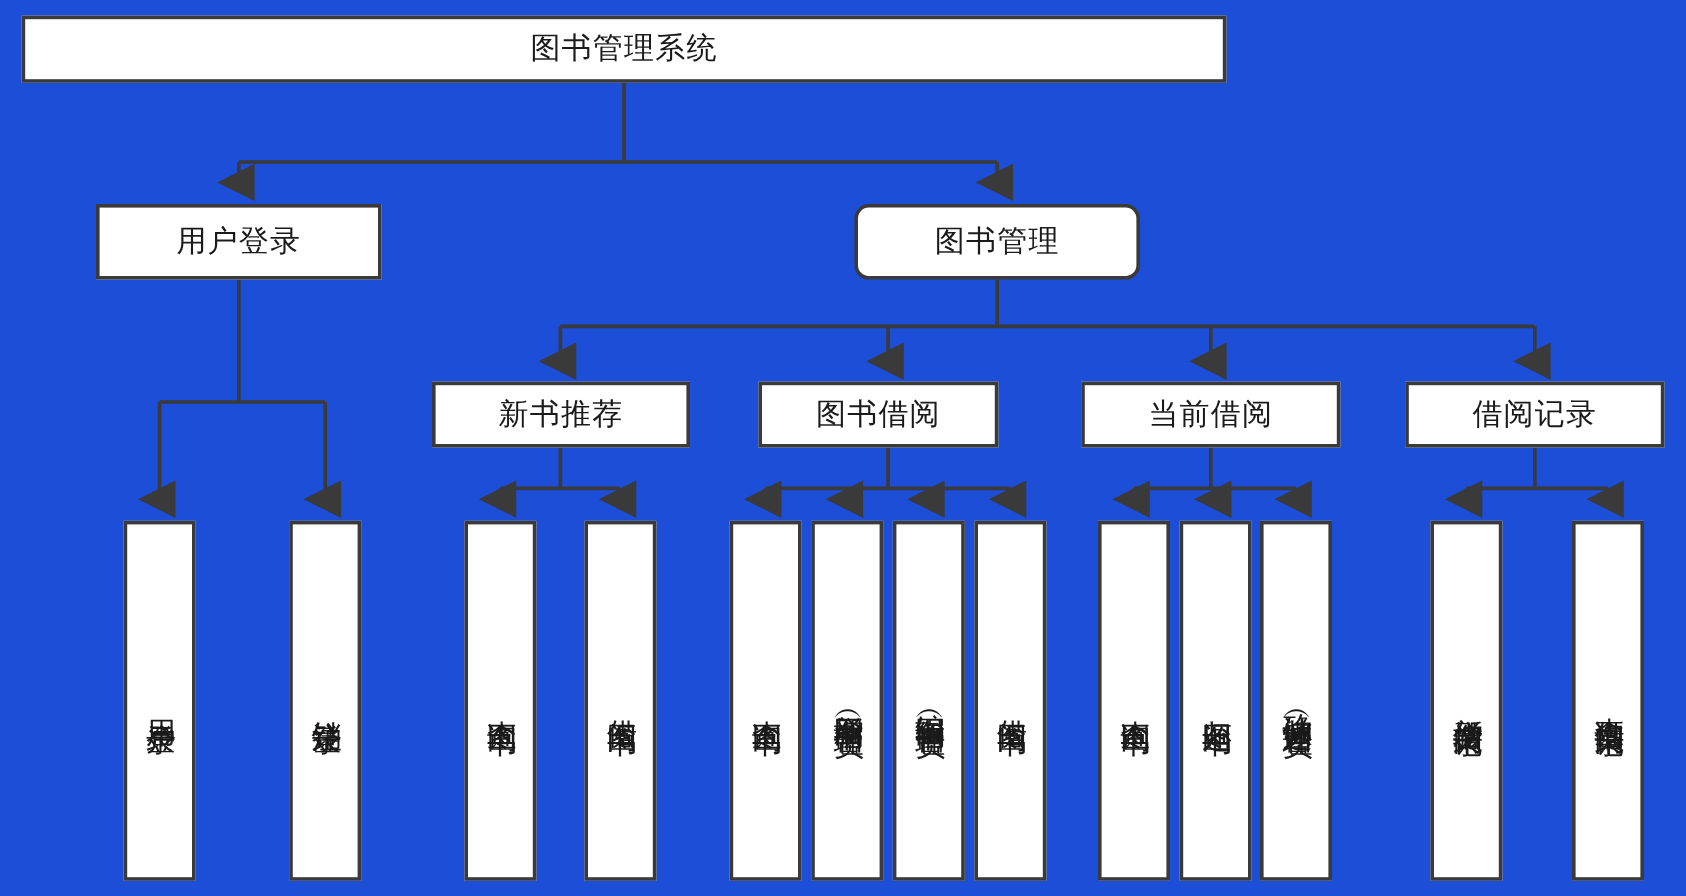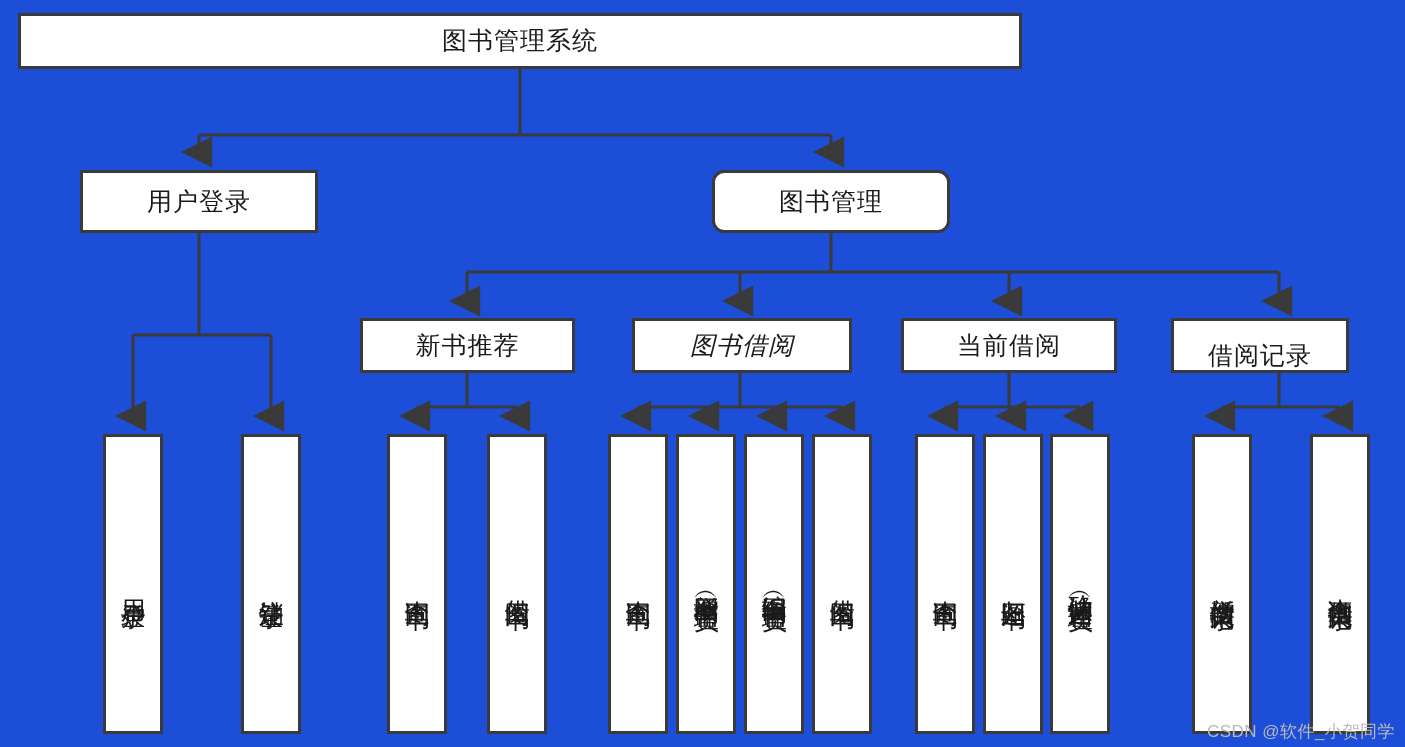--- a/index.html
+++ b/index.html
@@ -137,29 +137,29 @@
   </div>
 
   <div class="node h-node" style="left:712px; top:170px; width:238px; height:63px;border-radius:12px;">
     <span class="node-label">图书管理</span>
   </div>
 
   <div class="node h-node" style="left:360px; top:318px; width:215px; height:55px;">
     <span class="node-label">新书推荐</span>
   </div>
 
-  <div class="node h-node" style="left:632px; top:318px; width:220px; height:55px;font-style:italic;">
+  <div class="node h-node" style="left:632px; top:318px; width:200px; height:55px;">
     <span class="node-label">图书借阅</span>
   </div>
 
   <div class="node h-node" style="left:901px; top:318px; width:216px; height:55px;">
     <span class="node-label">当前借阅</span>
   </div>
 
-  <div class="node h-node" style="left:1171px; top:318px; width:178px; height:55px;align-items:flex-end;">
+  <div class="node h-node" style="left:1171px; top:318px; width:216px; height:55px;">
     <span class="node-label">借阅记录</span>
   </div>
 
   <div class="node v-node" style="left:103px; top:434px; width:60px; height:300px;">
     <span class="node-label">用户登录</span>
   </div>
 
   <div class="node v-node" style="left:241px; top:434px; width:60px; height:300px;">
     <span class="node-label">注销登录</span>
   </div>
@@ -201,15 +201,14 @@
   </div>
 
   <div class="node v-node" style="left:1192px; top:434px; width:60px; height:300px;">
     <span class="node-label">新增借阅记录</span>
   </div>
 
   <div class="node v-node" style="left:1310px; top:434px; width:60px; height:300px;">
     <span class="node-label">查询借阅记录</span>
   </div>
 
-  <div class="watermark">CSDN @软件_小贺同学</div>
 
 </div>
 
 </body></html>

